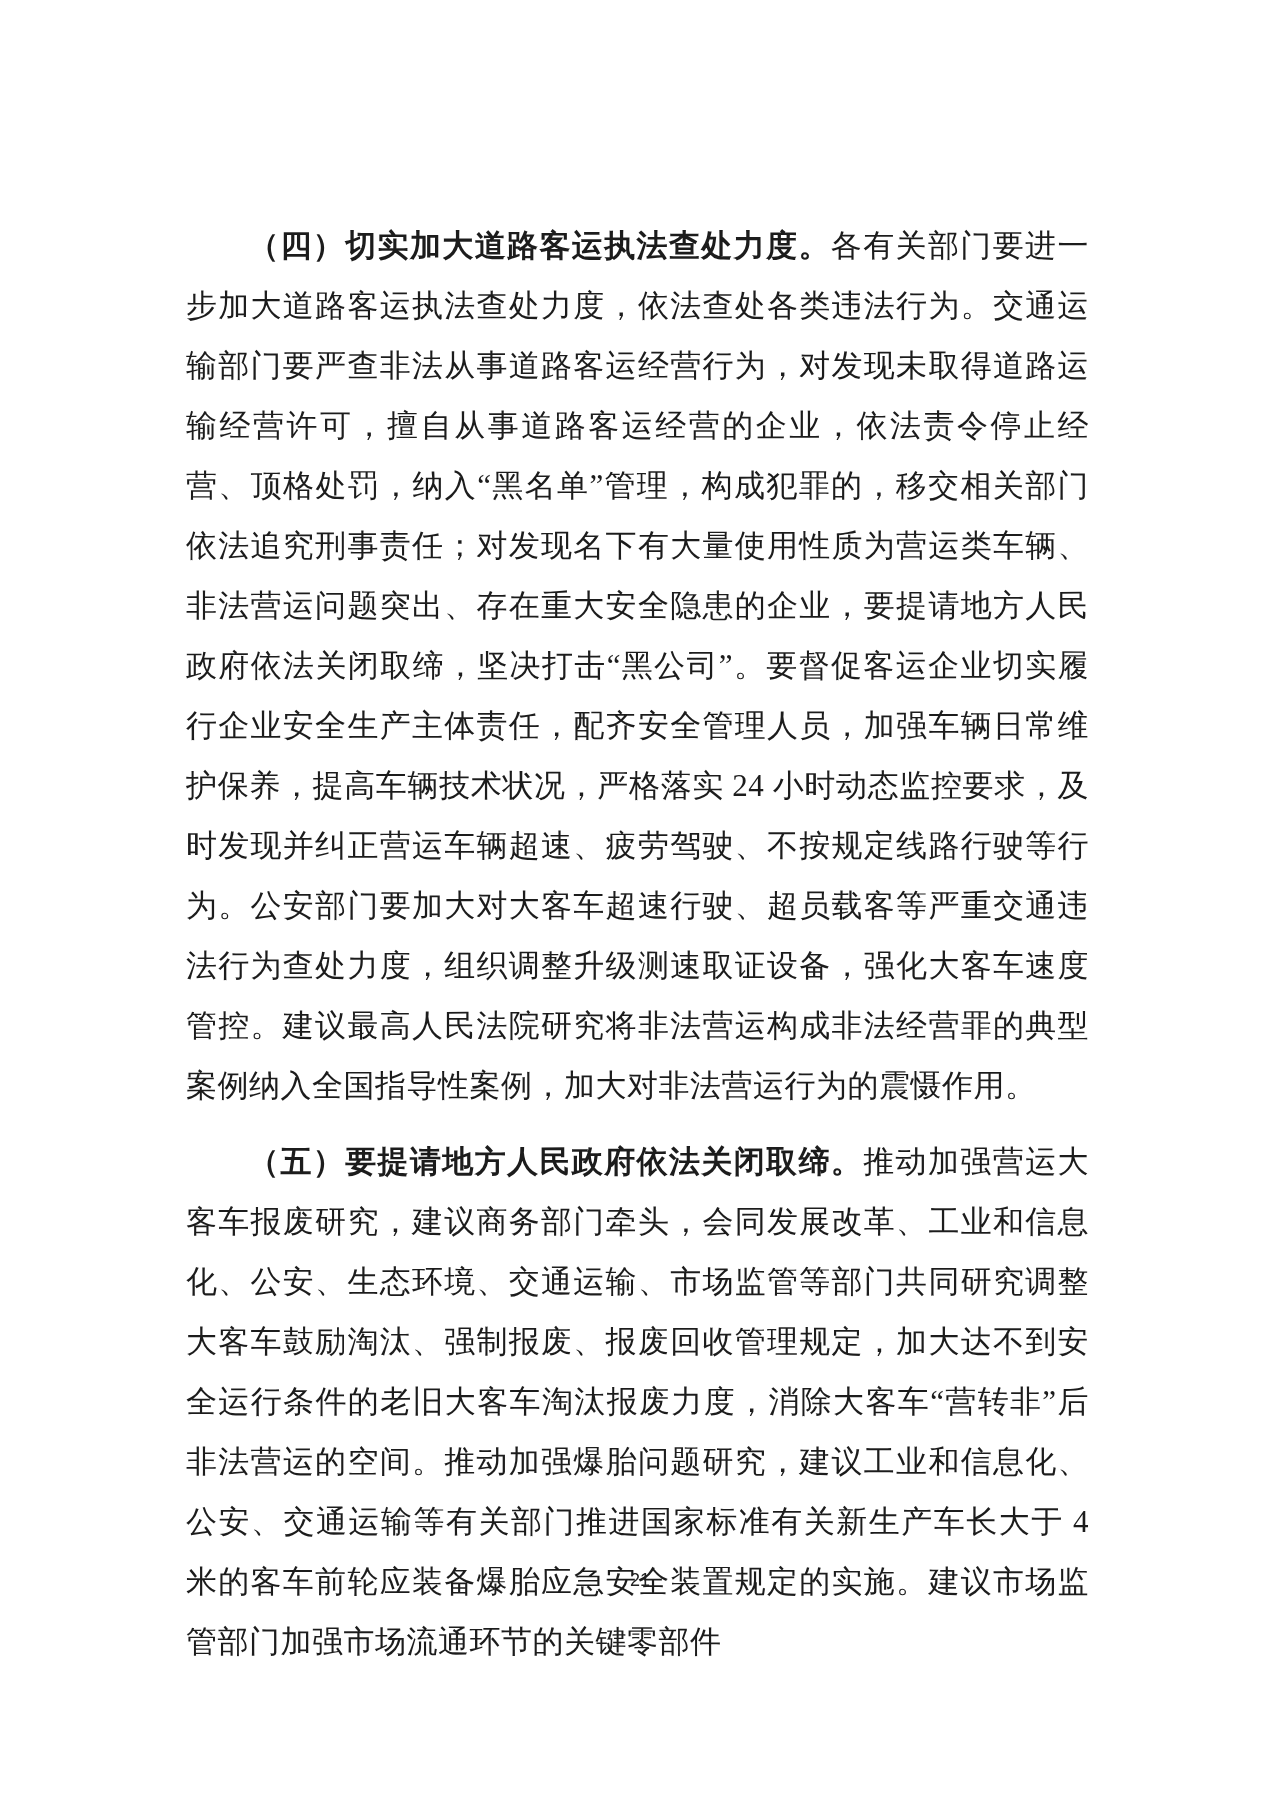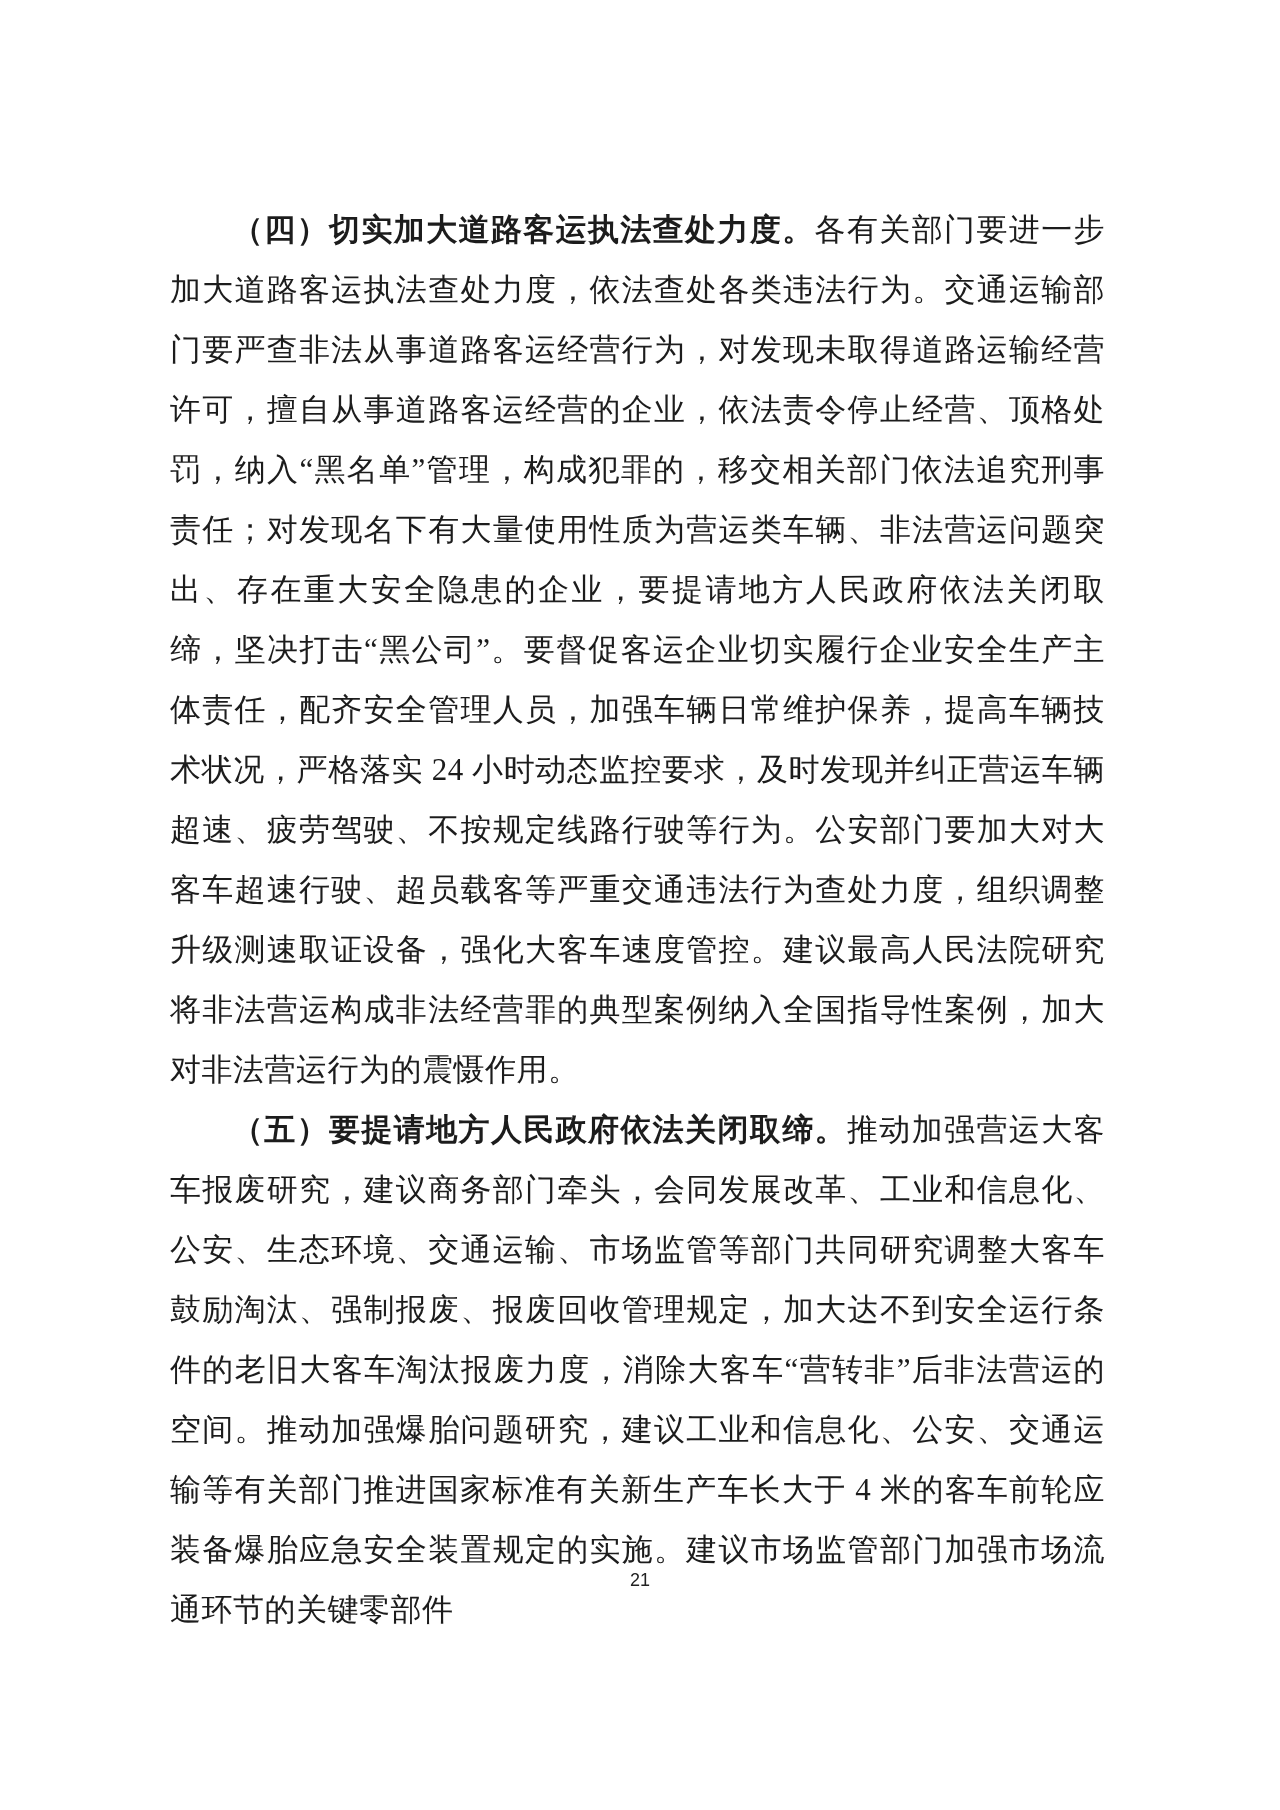--- a/index.html
+++ b/index.html
@@ -15,21 +15,21 @@
     overflow: hidden;
     font-family: "Liberation Serif", "DejaVu Serif", serif;
   }
   .content {
     position: absolute;
     left: 170px;
     top: 200px;
     width: 935px;
   }
   .para {
-    margin: 0;
+    margin: 16px;
     font-size: 31px;
     line-height: 60px;
     color: #1c1c1c;
     text-align: justify;
     text-justify: inter-ideograph;
     text-indent: 2em;
     word-break: break-all;
     letter-spacing: 0.5px;
   }
   .para .lead {

